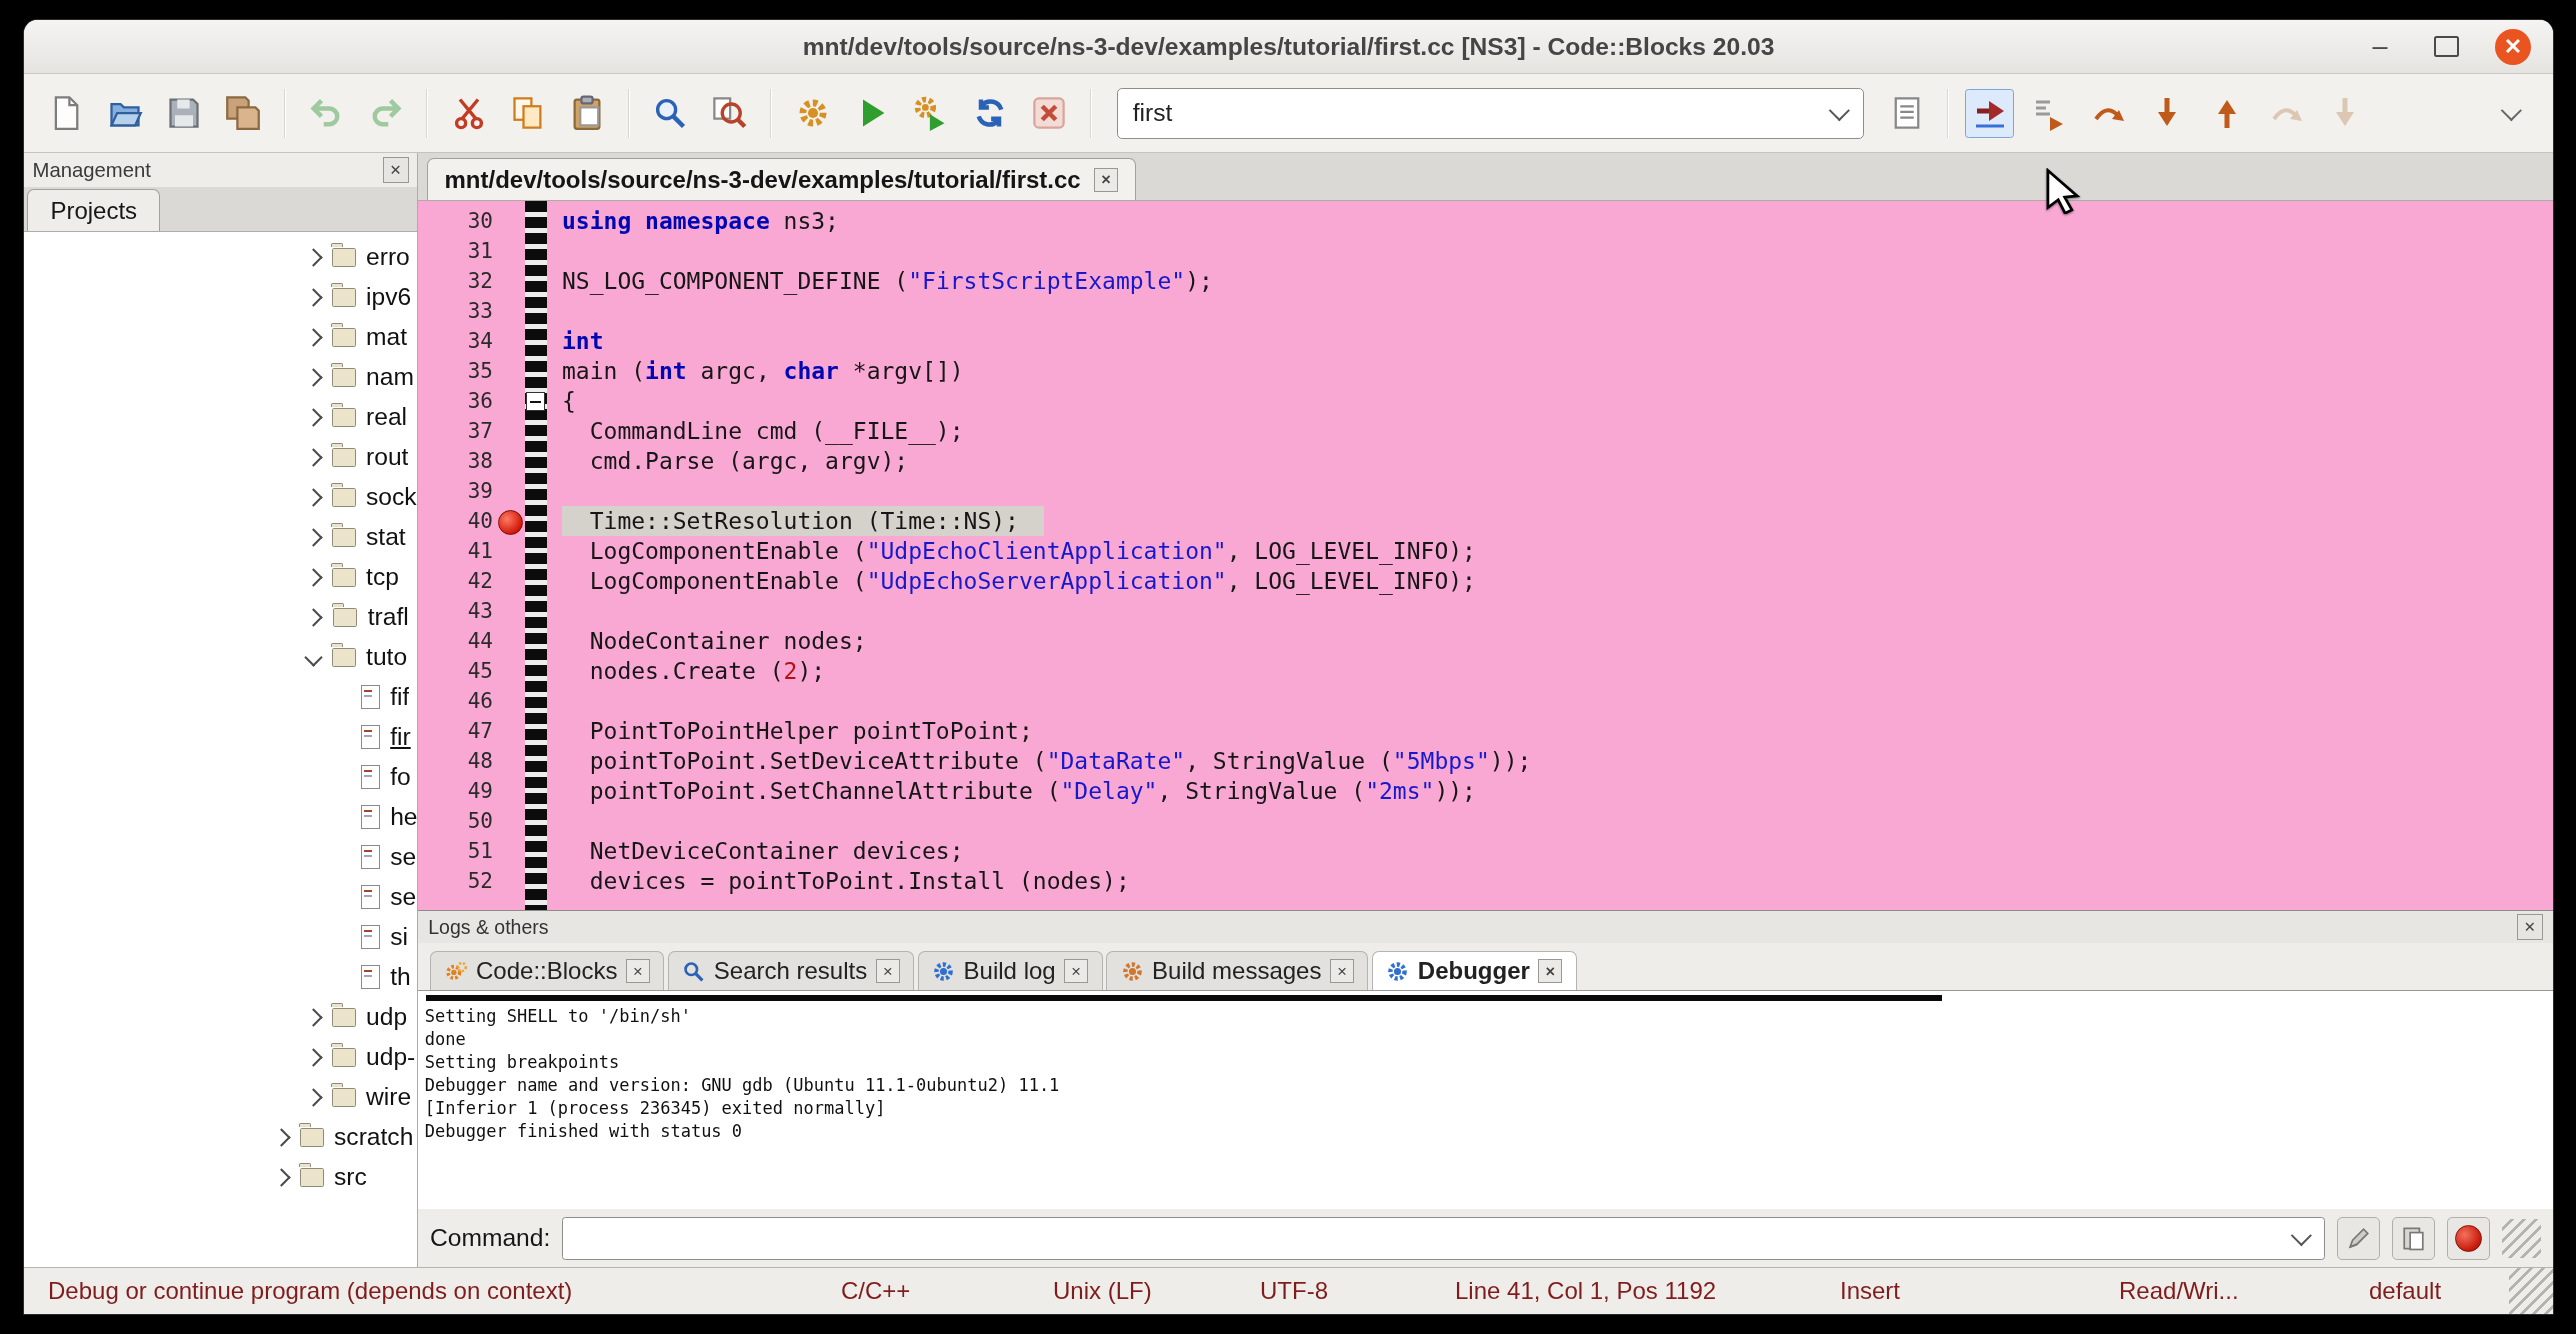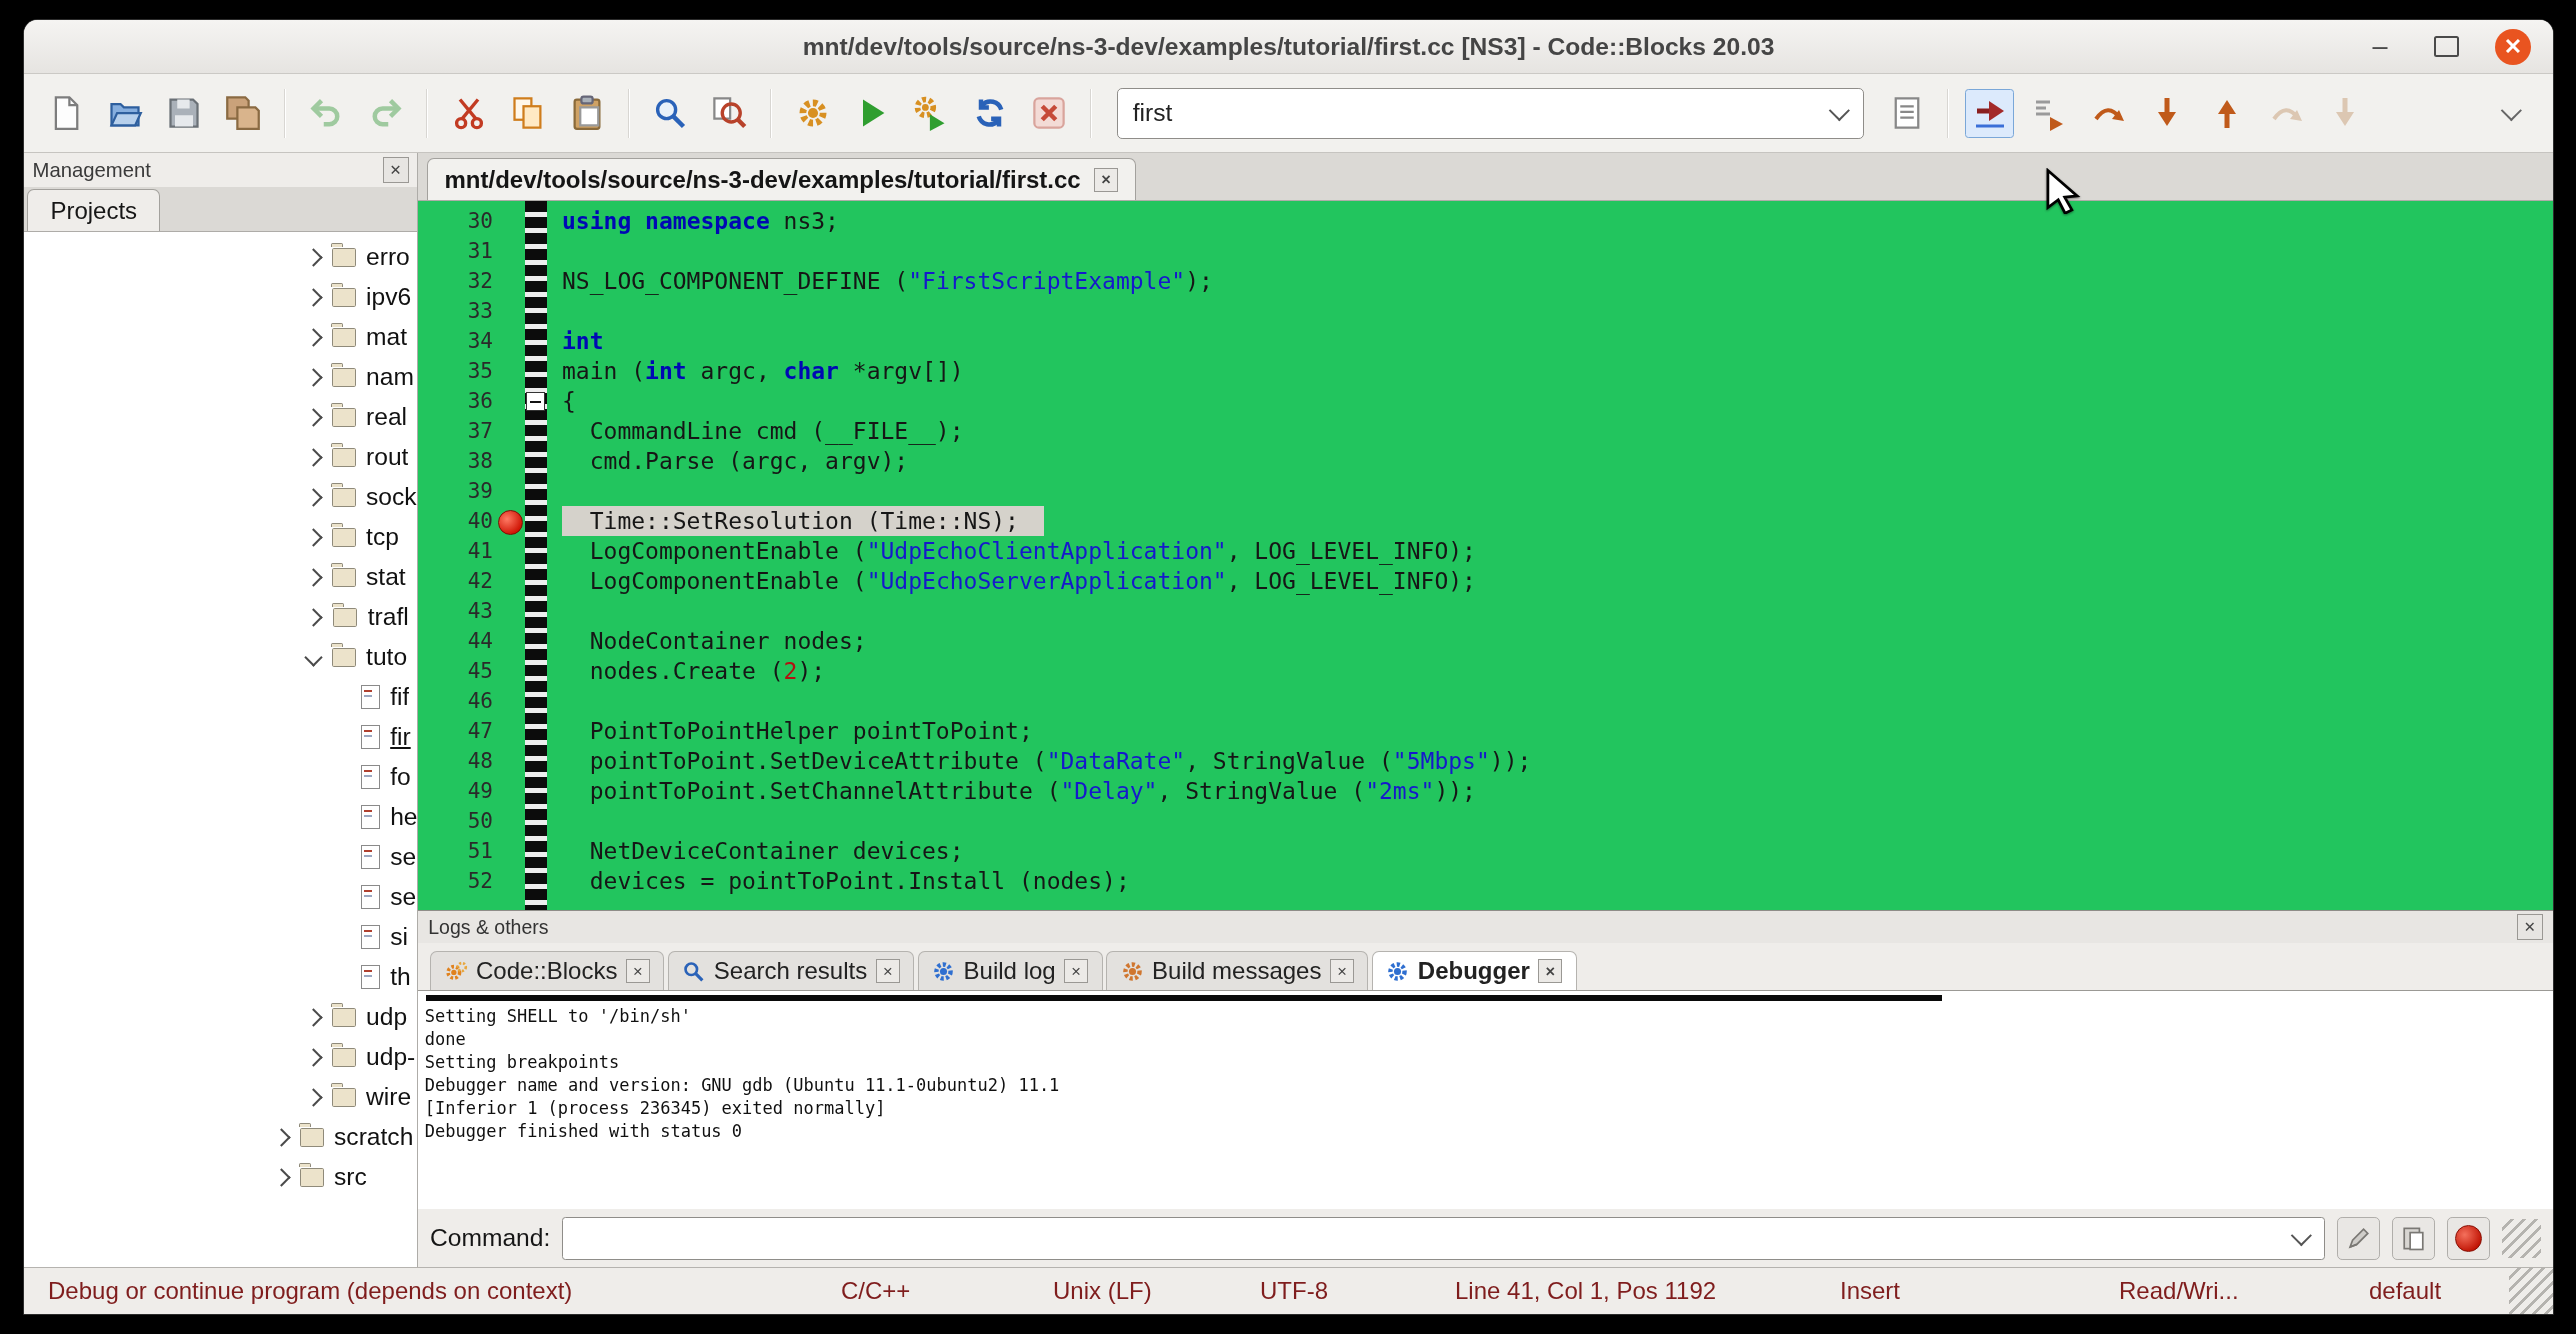--- a/index.html
+++ b/index.html
@@ -48,21 +48,21 @@
   .tree-ico.file::before{content:"";position:absolute;left:1.7px;top:3.4px;width:8.5px;height:2.5px;background:#b04030;}
   .tree-ico.file::after{content:"";position:absolute;left:1.7px;top:8.5px;width:8.5px;height:2.5px;background:#9aa6c0;}
   .tree-label{overflow:hidden;}
 
   .rightcol{flex:1;display:flex;flex-direction:column;min-width:0;min-height:0;}
   .filetabs{height:47px;background:#dbd9d5;border-bottom:0.8px solid #aeaca8;display:flex;align-items:flex-end;padding-left:8.5px;flex:0 0 auto;}
   .filetab{display:flex;align-items:center;gap:13.5px;background:#f2f1ee;border:0.8px solid #a3a19d;border-bottom:none;border-radius:6.8px 6.8px 0 0;padding:6.8px 17px;font-size:24px;font-weight:bold;color:#151515;}
   .xbox-sm{width:22px;height:22px;border:0.8px solid #9a9894;background:#eceae7;display:flex;align-items:center;justify-content:center;font-size:12.7px;color:#444;flex:0 0 auto;}
 
   
-  .editor{flex:1;position:relative;background:#22c55e;overflow:hidden;font-family:"DejaVu Sans Mono","Liberation Mono",monospace;font-size:23px;padding-top:5.1px;min-height:0;}
+  .editor{flex:1;position:relative;background:#f9a8d4;overflow:hidden;font-family:"DejaVu Sans Mono","Liberation Mono",monospace;font-size:23px;padding-top:5.1px;min-height:0;}
   .margin-strip{position:absolute;left:107px;top:0;bottom:0;width:22px;background:repeating-linear-gradient(180deg,#0c0c0c 0 11px,#ededed 11px 16px);z-index:1;}
   .code-row{position:relative;height:30px;line-height:30px;white-space:pre;z-index:2;}
   .lnum{position:absolute;left:0;top:0;width:75px;text-align:right;font-size:21px;color:#2a2a2a;}
   .codeline{display:block;margin-left:144px;}
   .hl{background:#d5d2cb;padding-right:25.4px;display:inline-block;}
   .seg-pl{color:#161616;}
   .seg-kw{color:#0008b4;font-weight:bold;}
   .seg-str{color:#1618cc;}
   .seg-num{color:#b21212;}
   .bp{position:absolute;left:80px;top:3.4px;width:23px;height:23px;border-radius:50%;background:radial-gradient(circle at 35% 35%,#ff7a64,#d01606 72%);border:1.7px solid #7c0e04;z-index:3;}
@@ -332,26 +332,26 @@
               <span class="tree-label">rout</span>
             </div>
             <div class="tree-row" style="padding-left: 283px;">
               <span class="chev"></span>
               <span class="tree-ico folder"></span>
               <span class="tree-label">sock</span>
             </div>
             <div class="tree-row" style="padding-left: 283px;">
               <span class="chev"></span>
               <span class="tree-ico folder"></span>
+              <span class="tree-label">stat</span>
+            </div>
+            <div class="tree-row" style="padding-left: 283px;">
+              <span class="chev"></span>
+              <span class="tree-ico folder"></span>
               <span class="tree-label">tcp</span>
-            </div>
-            <div class="tree-row" style="padding-left: 283px;">
-              <span class="chev"></span>
-              <span class="tree-ico folder"></span>
-              <span class="tree-label">stat</span>
             </div>
             <div class="tree-row" style="padding-left: 283px; gap: 11px;">
               <span class="chev"></span>
               <span class="tree-ico folder"></span>
               <span class="tree-label">trafl</span>
             </div>
             <div class="tree-row" style="padding-left: 283px;">
               <span class="chev down"></span>
               <span class="tree-ico folder"></span>
               <span class="tree-label">tuto</span>

